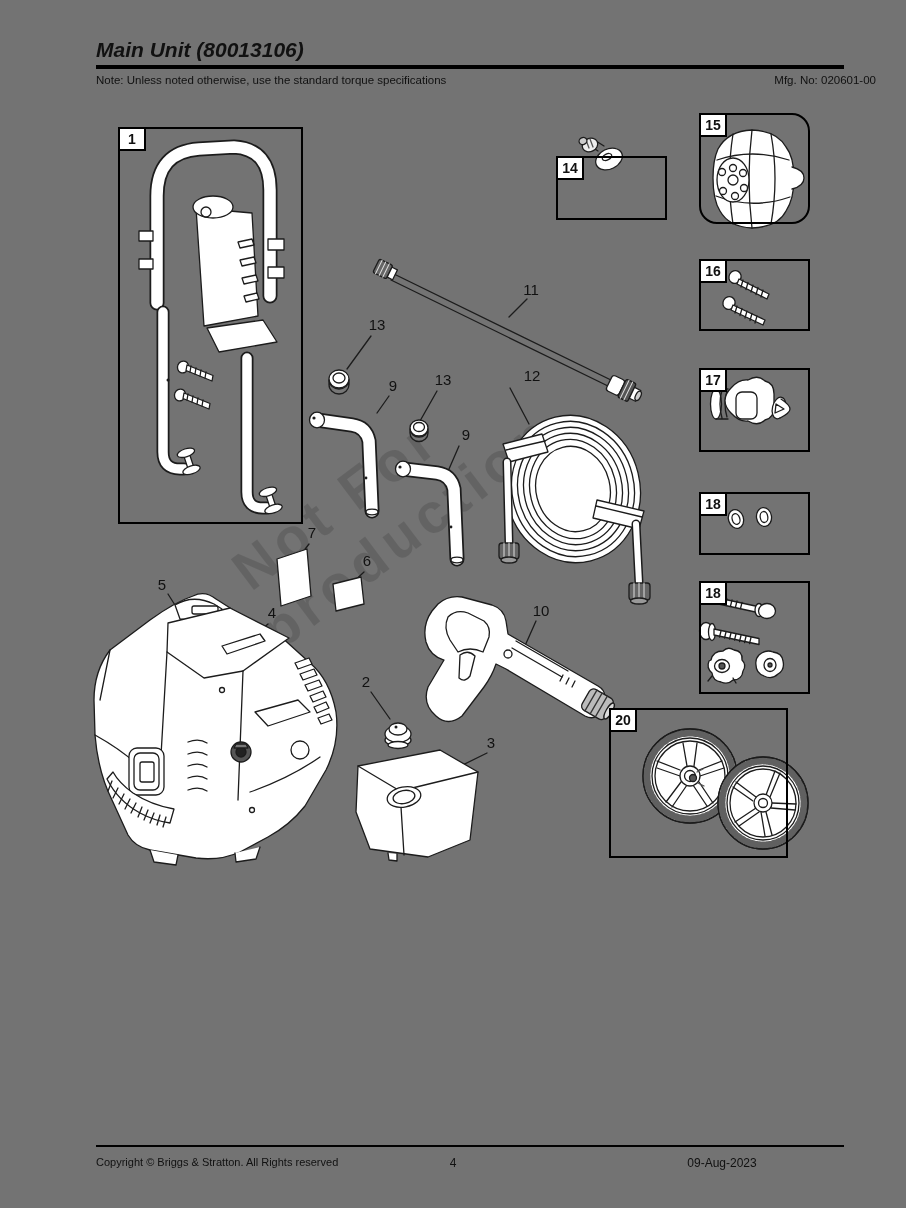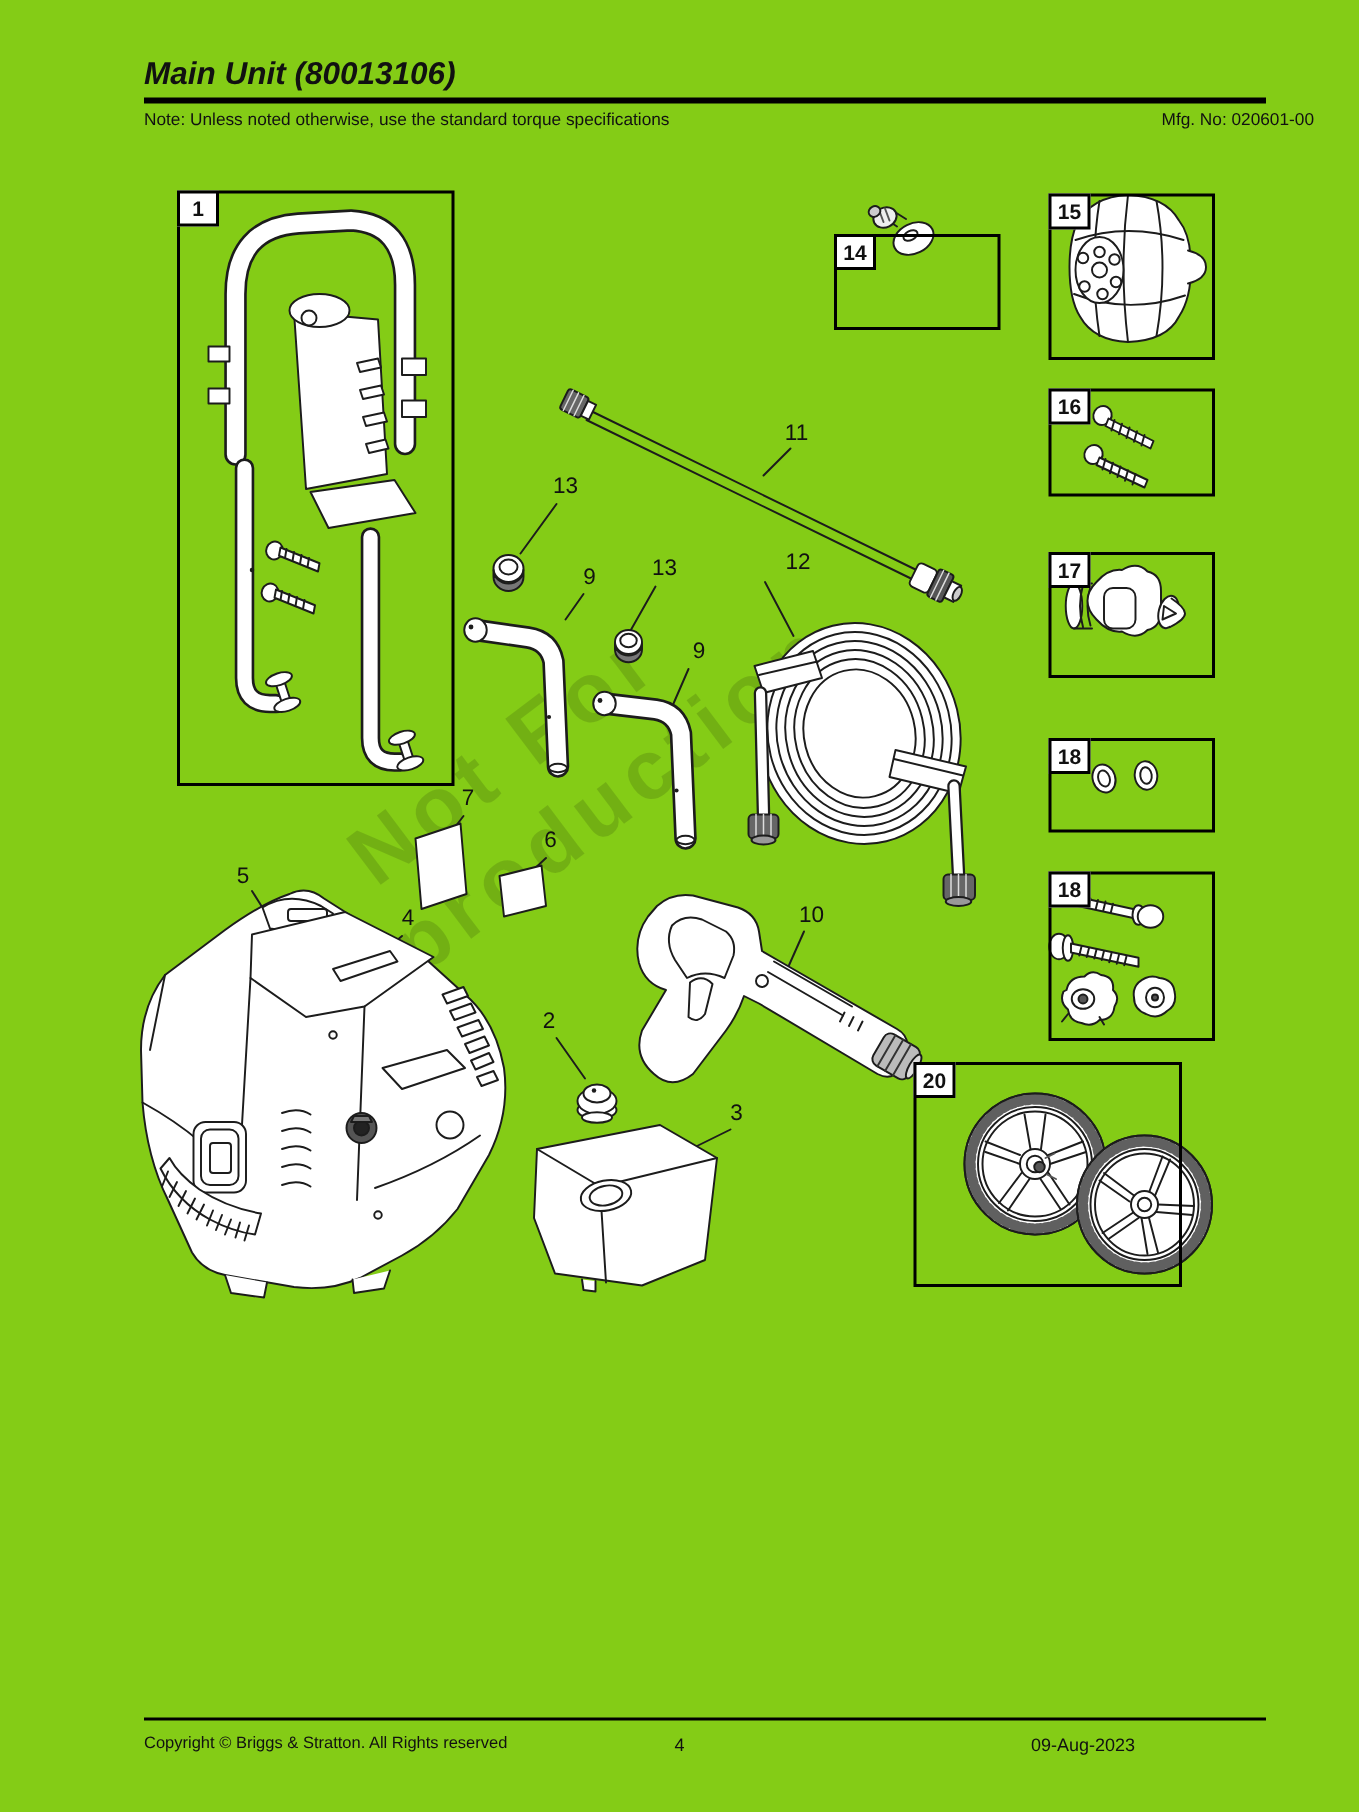--- a/index.html
+++ b/index.html
@@ -1,16 +1,16 @@
 <!DOCTYPE html>
 <html><head>
 <meta charset="utf-8">
 <style>
   html,body{margin:0;padding:0;background:#fff;}
-  .page{position:relative;width:906px;height:1208px;background:#84cc16;overflow:hidden;
+  .page{position:relative;width:906px;height:1208px;background:#737373;overflow:hidden;
         font-family:"Liberation Sans",sans-serif;color:#111;}
   .abs{position:absolute;}
   .title{left:96px;top:38px;font-size:21px;font-weight:700;font-style:italic;letter-spacing:0;}
   .hrule{left:96px;top:65px;width:748px;height:4px;background:#000;}
   .frule{left:96px;top:1145px;width:748px;height:2px;background:#000;}
   .note{left:96px;top:74px;font-size:11.5px;}
   .mfg{top:74px;left:632px;width:244px;text-align:right;font-size:11.5px;}
   .foot{top:1156px;font-size:11px;}
   .foot-left{left:96px;}
   .foot-center{left:0;width:906px;text-align:center;font-size:12px;}
@@ -328,21 +328,21 @@
       <path d="M388,853 l1,7 l8,1 l0,-7" fill="#fff"></path>
     </g>
   </svg>
 
   <div class="box" style="left:118px;top:127px;width:181px;height:393px;">
     <div class="boxlabel">1</div>
   </div>
   <div class="box" style="left:556px;top:136px;width:107px;height:60px;margin-top:20px;">
     <div class="boxlabel">14</div>
   </div>
-  <div class="box" style="left:699px;top:129px;width:107px;height:107px;">
+  <div class="box" style="left:699px;top:113px;width:107px;height:107px;border-radius:18px;">
     <div class="boxlabel">15</div>
   </div>
   <div class="box" style="left:699px;top:259px;width:107px;height:68px;">
     <div class="boxlabel">16</div>
   </div>
   <div class="box" style="left:699px;top:368px;width:107px;height:80px;">
     <div class="boxlabel">17</div>
   </div>
   <div class="box" style="left:699px;top:492px;width:107px;height:59px;">
     <div class="boxlabel">18</div>

